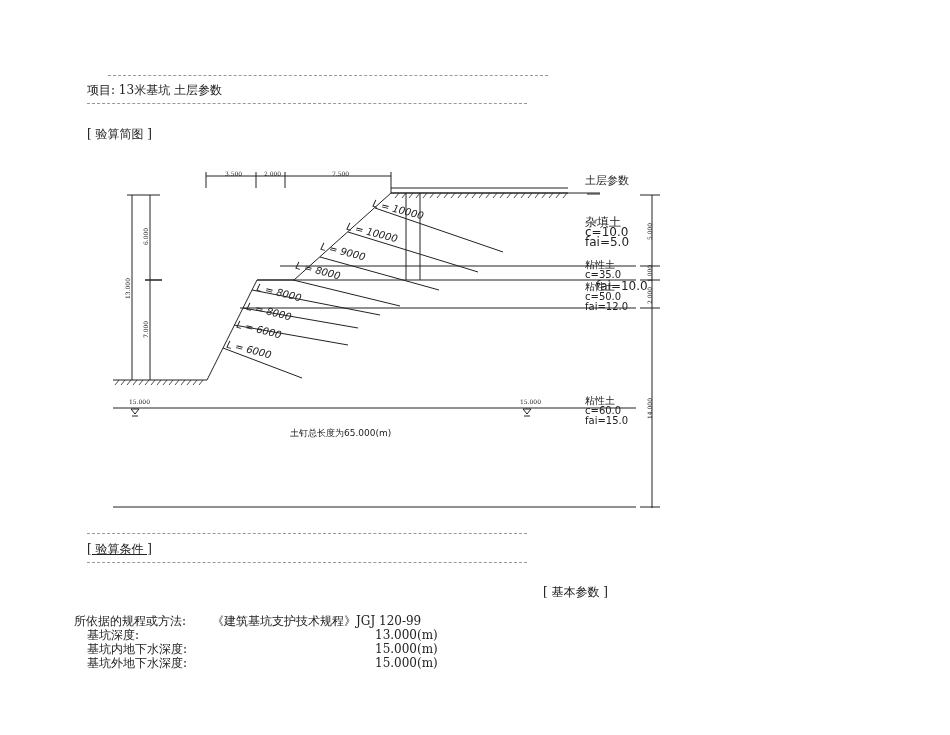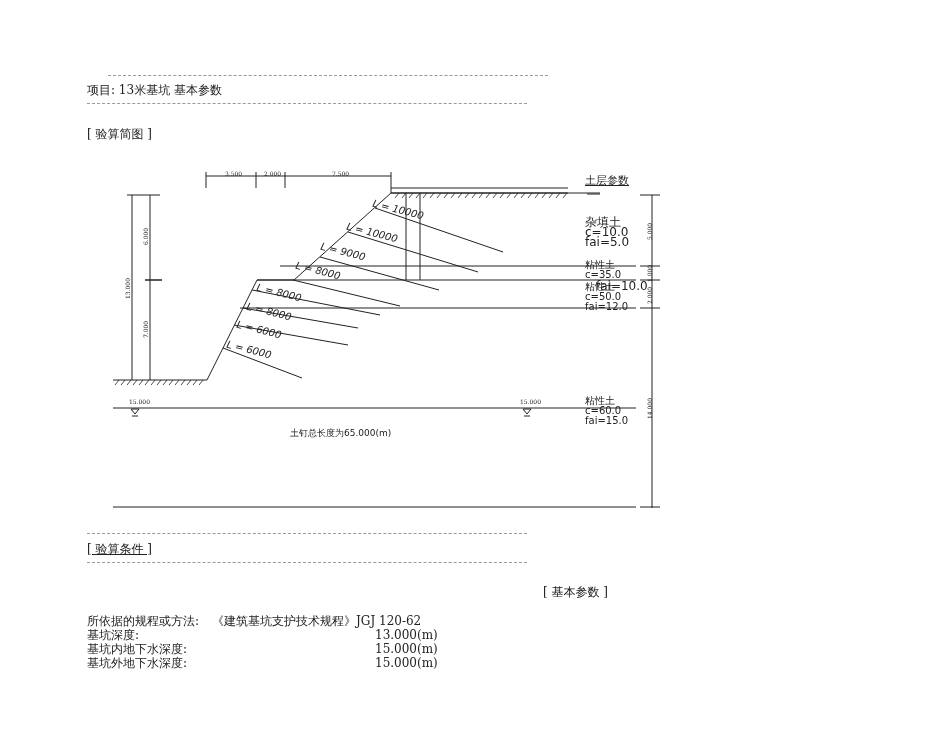--- a/index.html
+++ b/index.html
@@ -5,21 +5,21 @@
   html, body { margin: 0; padding: 0; background: #ffffff; }
   body { width: 950px; height: 735px; position: relative; overflow: hidden;
          font-family: "DejaVu Serif", "Liberation Serif", serif; color: #222; }
   .txt { position: absolute; font-size: 12px; line-height: 14px; white-space: pre; color: #222; }
   .dash { position: absolute; height: 0; border-top: 1px dashed #999; }
 </style>
 </head>
 <body>
 
 <div class="dash" style="left:108px; top:75px; width:440px;"></div>
-<div class="txt" style="left:87px; top:83px;">项目: 13米基坑 基本参数</div>
+<div class="txt" style="left:87px; top:83px;">项目: 13米基坑 土层参数</div>
 <div class="dash" style="left:87px; top:103px; width:440px;"></div>
 <div class="txt" style="left:87px; top:127px;">[ 验算简图 ]</div>
 
 <svg width="950" height="735" style="position:absolute; left:0; top:0;" xmlns="http://www.w3.org/2000/svg">
   <g stroke="#222" stroke-width="1" fill="none">
 
     <line x1="206" y1="176" x2="391" y2="176"></line>
     <line x1="206" y1="172" x2="206" y2="188"></line>
     <line x1="256" y1="172" x2="256" y2="188"></line>
     <line x1="285" y1="172" x2="285" y2="188"></line>
@@ -130,21 +130,21 @@
 
 <div class="txt" style="left:117px; top:285px; font-size:6px; line-height:7px; transform:rotate(-90deg);">13.000</div>
 <div class="txt" style="left:137px; top:233px; font-size:6px; line-height:7px; transform:rotate(-90deg);">6.000</div>
 <div class="txt" style="left:137px; top:326px; font-size:6px; line-height:7px; transform:rotate(-90deg);">7.000</div>
 
 <div class="txt" style="left:641px; top:228px; font-size:6px; line-height:7px; transform:rotate(-90deg);">5.000</div>
 <div class="txt" style="left:641px; top:270px; font-size:6px; line-height:7px; transform:rotate(-90deg);">1.000</div>
 <div class="txt" style="left:641px; top:292px; font-size:6px; line-height:7px; transform:rotate(-90deg);">2.000</div>
 <div class="txt" style="left:639px; top:405px; font-size:6px; line-height:7px; transform:rotate(-90deg);">14.000</div>
 
-<div class="txt" style="left:585px; top:174px; font-size:11px;text-decoration:underline;">土层参数</div>
+<div class="txt" style="left:585px; top:174px; font-size:11px;">土层参数</div>
 
 <div style="position:absolute; left:585px; top:217px; font-family:'DejaVu Sans', sans-serif; font-size:12px; line-height:10px;">
   <div>杂填土</div>
   <div>c=10.0</div>
   <div>fai=5.0</div>
 </div>
 <div style="position:absolute; left:585px; top:260px; font-family:'DejaVu Sans', sans-serif; font-size:10px; line-height:10px;">
   <div>粘性土</div>
   <div>c=35.0</div>
 </div>
@@ -171,20 +171,20 @@
 
 <div class="txt" style="left:129px; top:398px; font-size:6px; line-height:7px;">15.000</div>
 <div class="txt" style="left:520px; top:398px; font-size:6px; line-height:7px;">15.000</div>
 <div class="txt" style="left:290px; top:426px; font-family:'DejaVu Sans', sans-serif; font-size:9px;">土钉总长度为65.000(m)</div>
 
 <div class="dash" style="left:87px; top:533px; width:440px;"></div>
 <div class="txt" style="left:87px; top:542px;text-decoration:underline;">[ 验算条件 ]</div>
 <div class="dash" style="left:87px; top:562px; width:440px;"></div>
 <div class="txt" style="left:543px; top:585px;">[ 基本参数 ]</div>
 
-<div class="txt" style="left:87px; top:614px;">所依据的规程或方法:</div>
-<div class="txt" style="left:212px; top:614px;">《建筑基坑支护技术规程》JGJ 120-62</div>
+<div class="txt" style="left:74px; top:614px;">所依据的规程或方法:</div>
+<div class="txt" style="left:212px; top:614px;">《建筑基坑支护技术规程》JGJ 120-99</div>
 <div class="txt" style="left:87px; top:628px;text-align:center;">基坑深度:</div>
 <div class="txt" style="left:375px; top:628px;">13.000(m)</div>
 <div class="txt" style="left:87px; top:642px;">基坑内地下水深度:</div>
 <div class="txt" style="left:375px; top:642px;">15.000(m)</div>
 <div class="txt" style="left:87px; top:656px;text-align:right;">基坑外地下水深度:</div>
 <div class="txt" style="left:375px; top:656px;">15.000(m)</div>
 
 </body></html>

